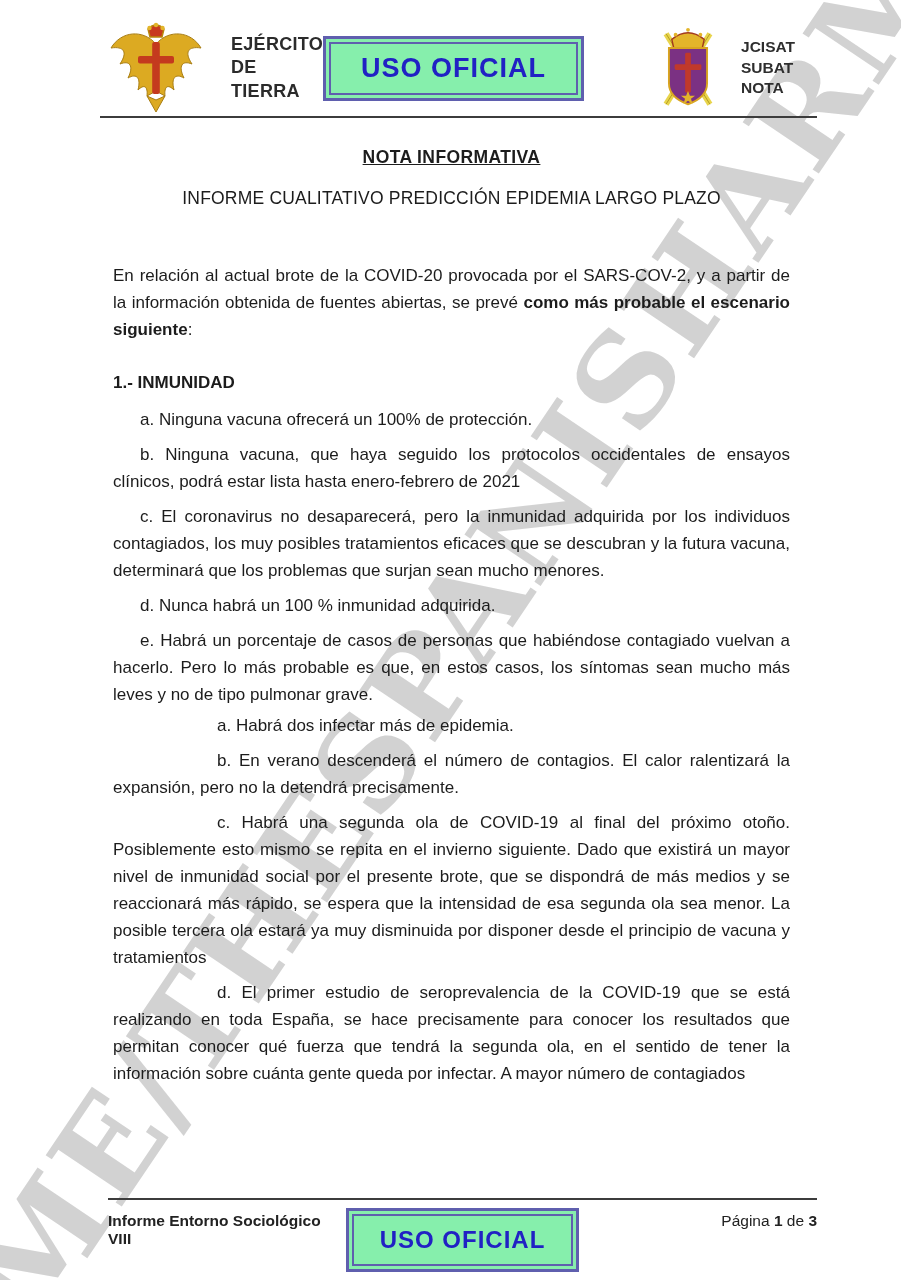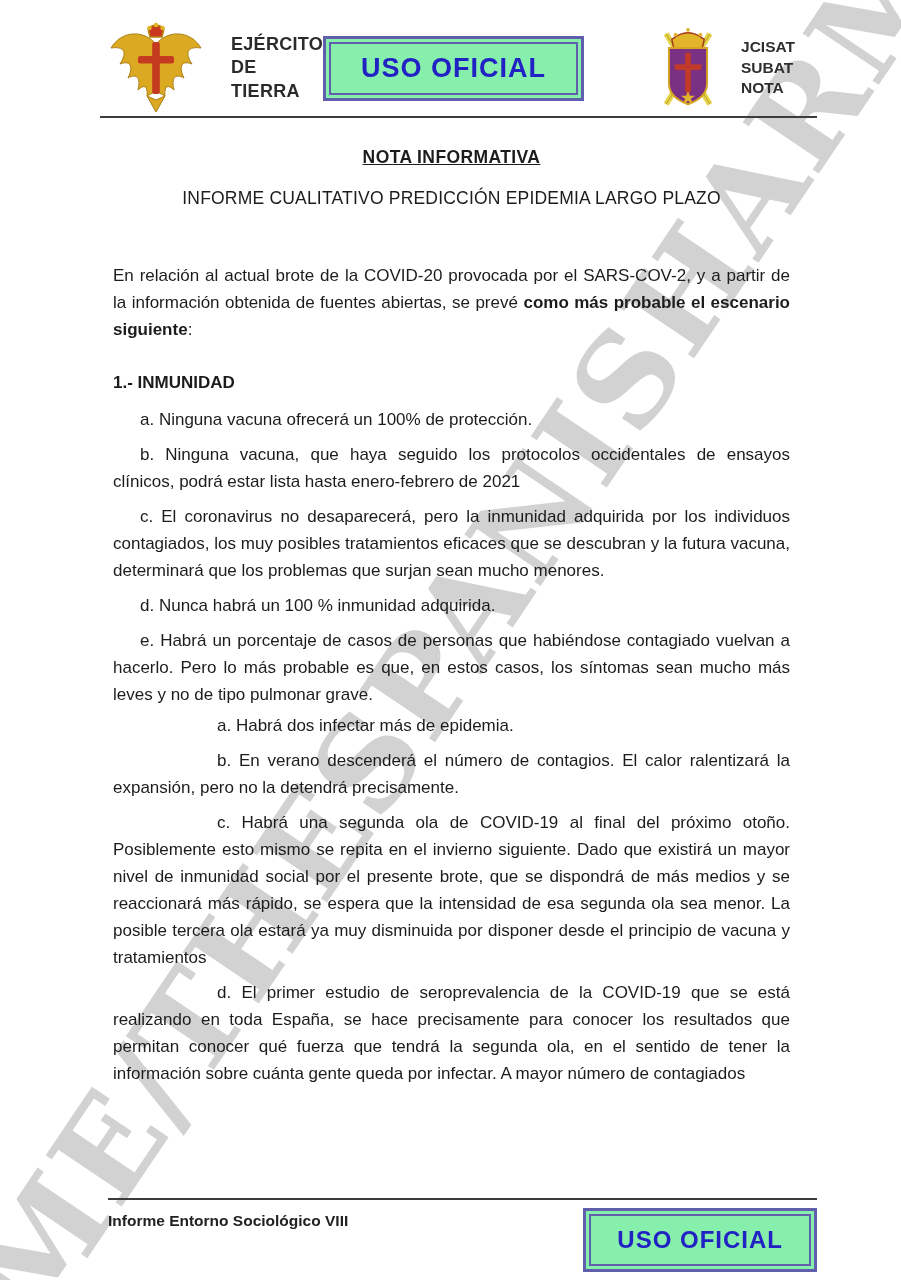--- a/index.html
+++ b/index.html
@@ -208,16 +208,17 @@
     </div>
 
   </div>
 
   <div class="footer">
     <div class="footer-row">
       <div class="footer-left">Informe Entorno Sociológico VIII</div>
       <div class="banner-outer banner-bottom">
         <div class="banner-inner">USO OFICIAL</div>
       </div>
+      <div class="footer-right"><span>Página </span><b>1</b><span> de </span><b>3</b></div>
     </div>
   </div>
 
 </div>
 
 </body></html>

